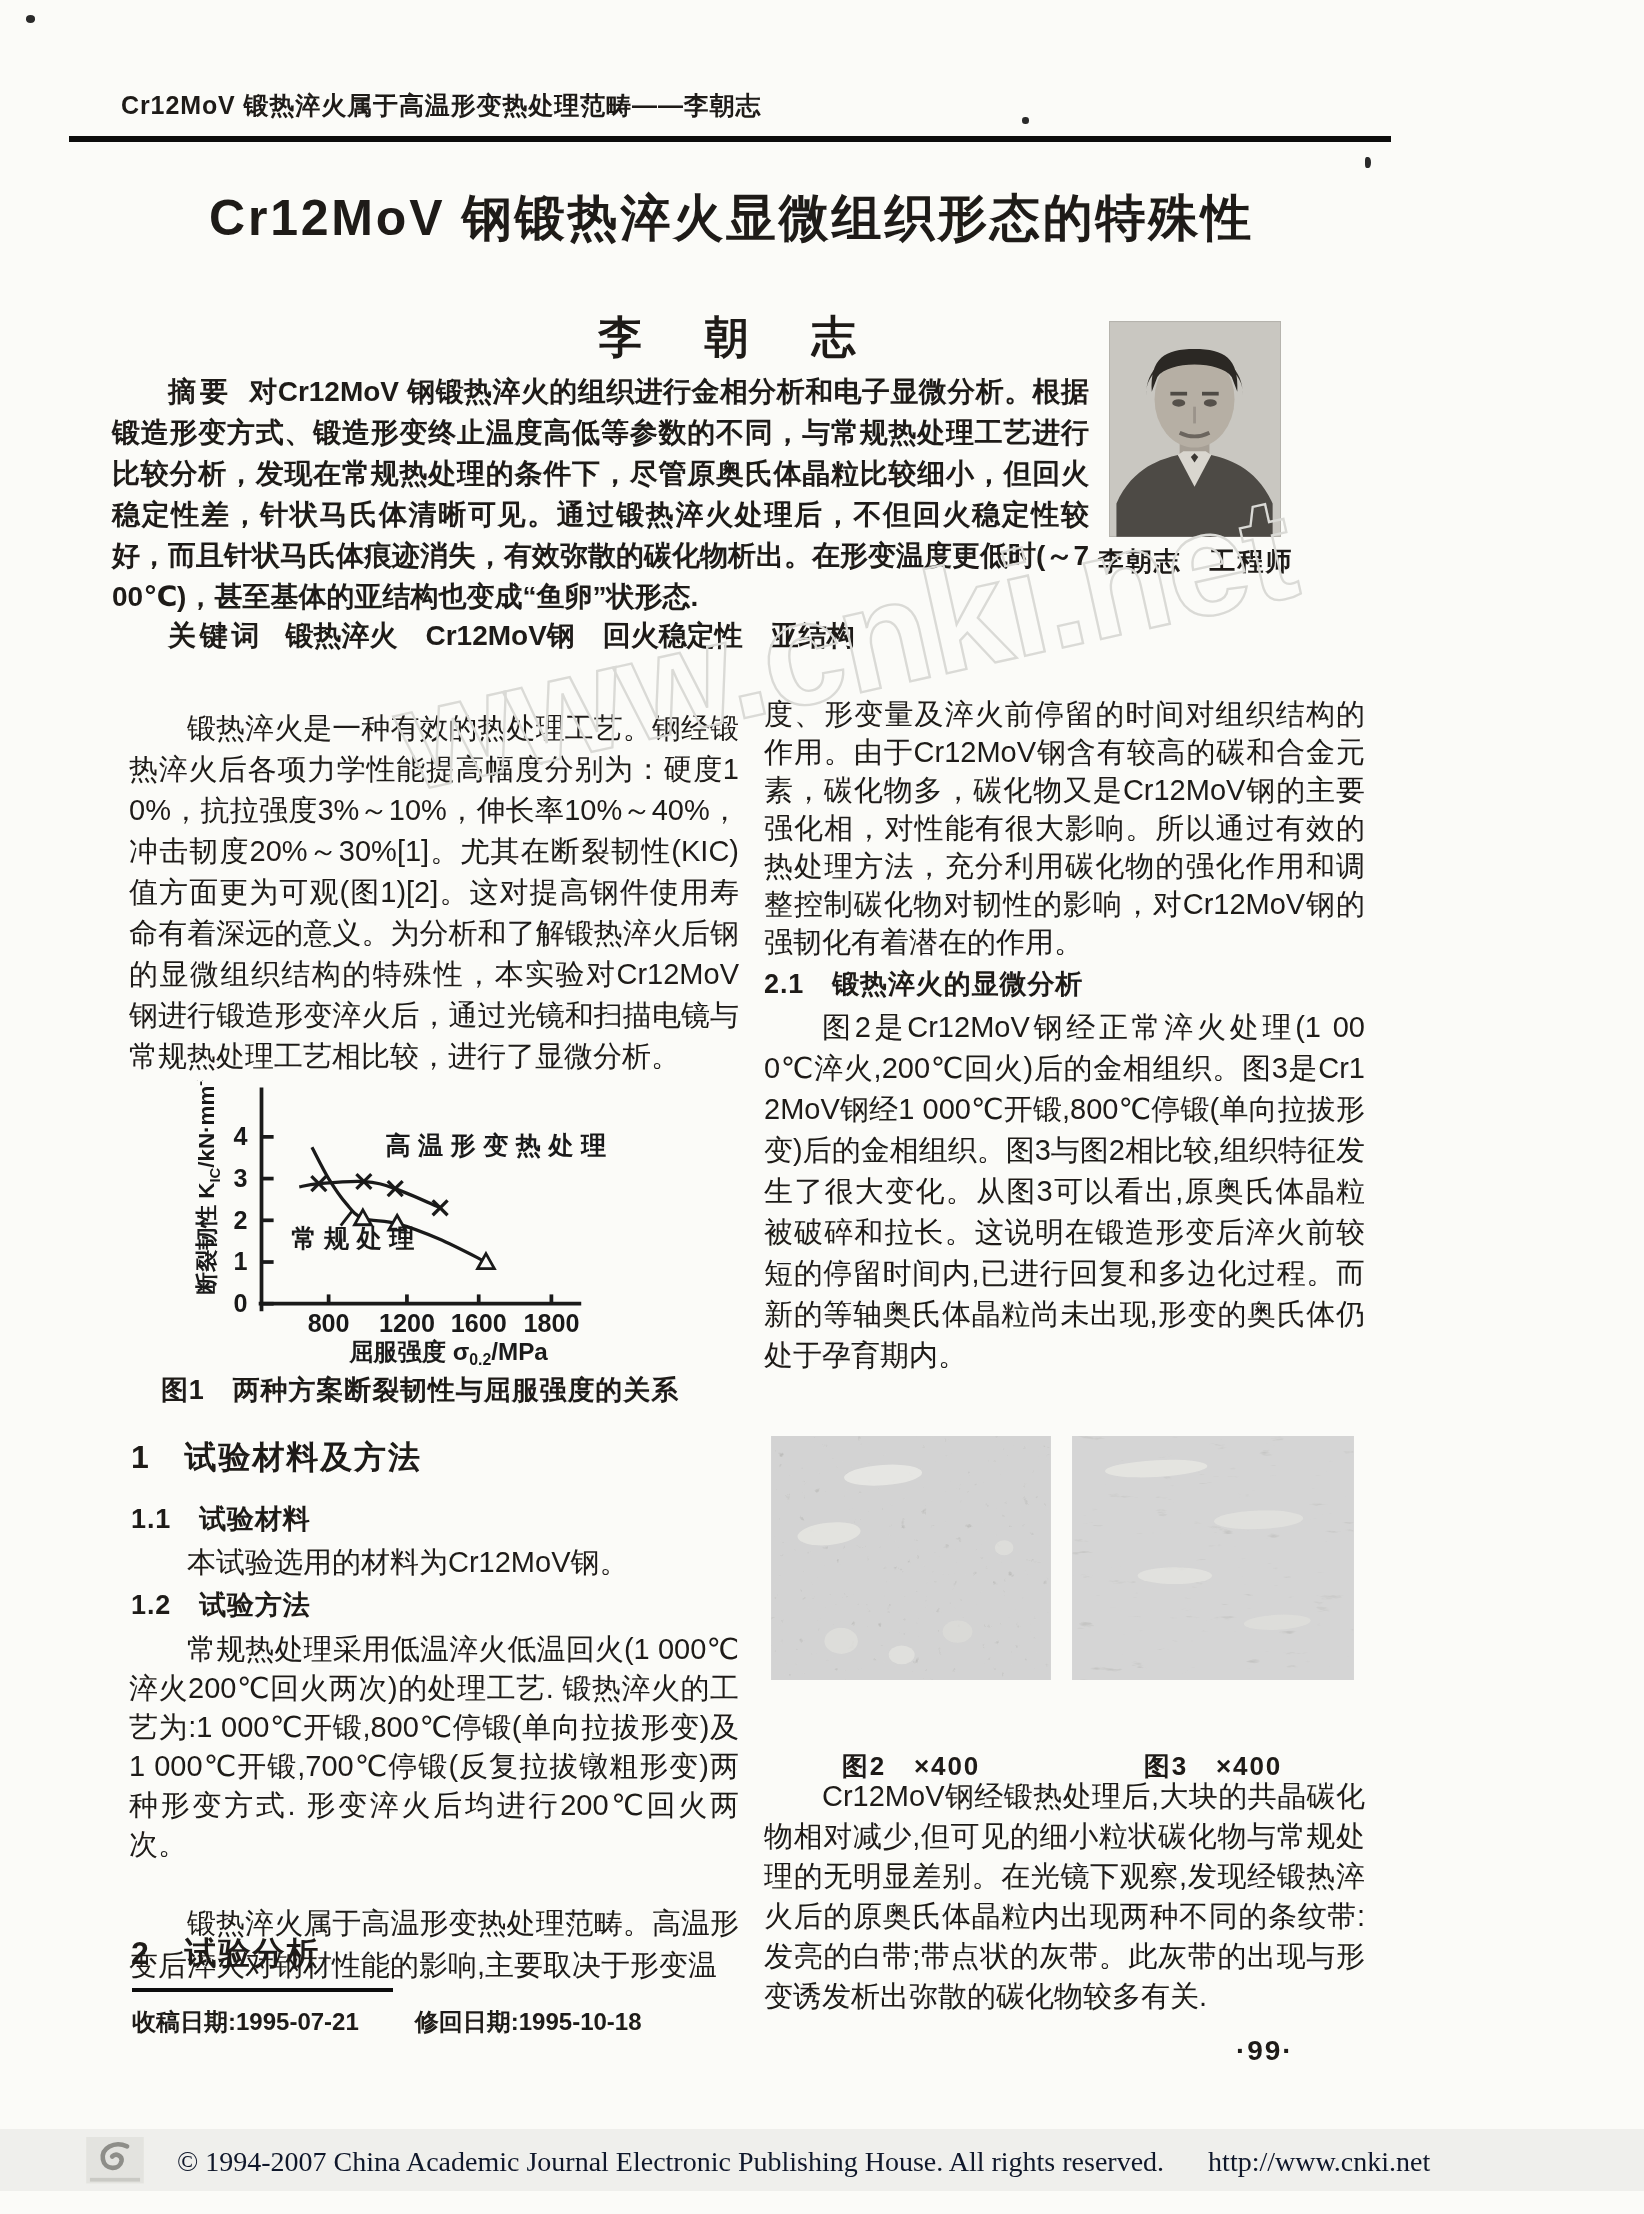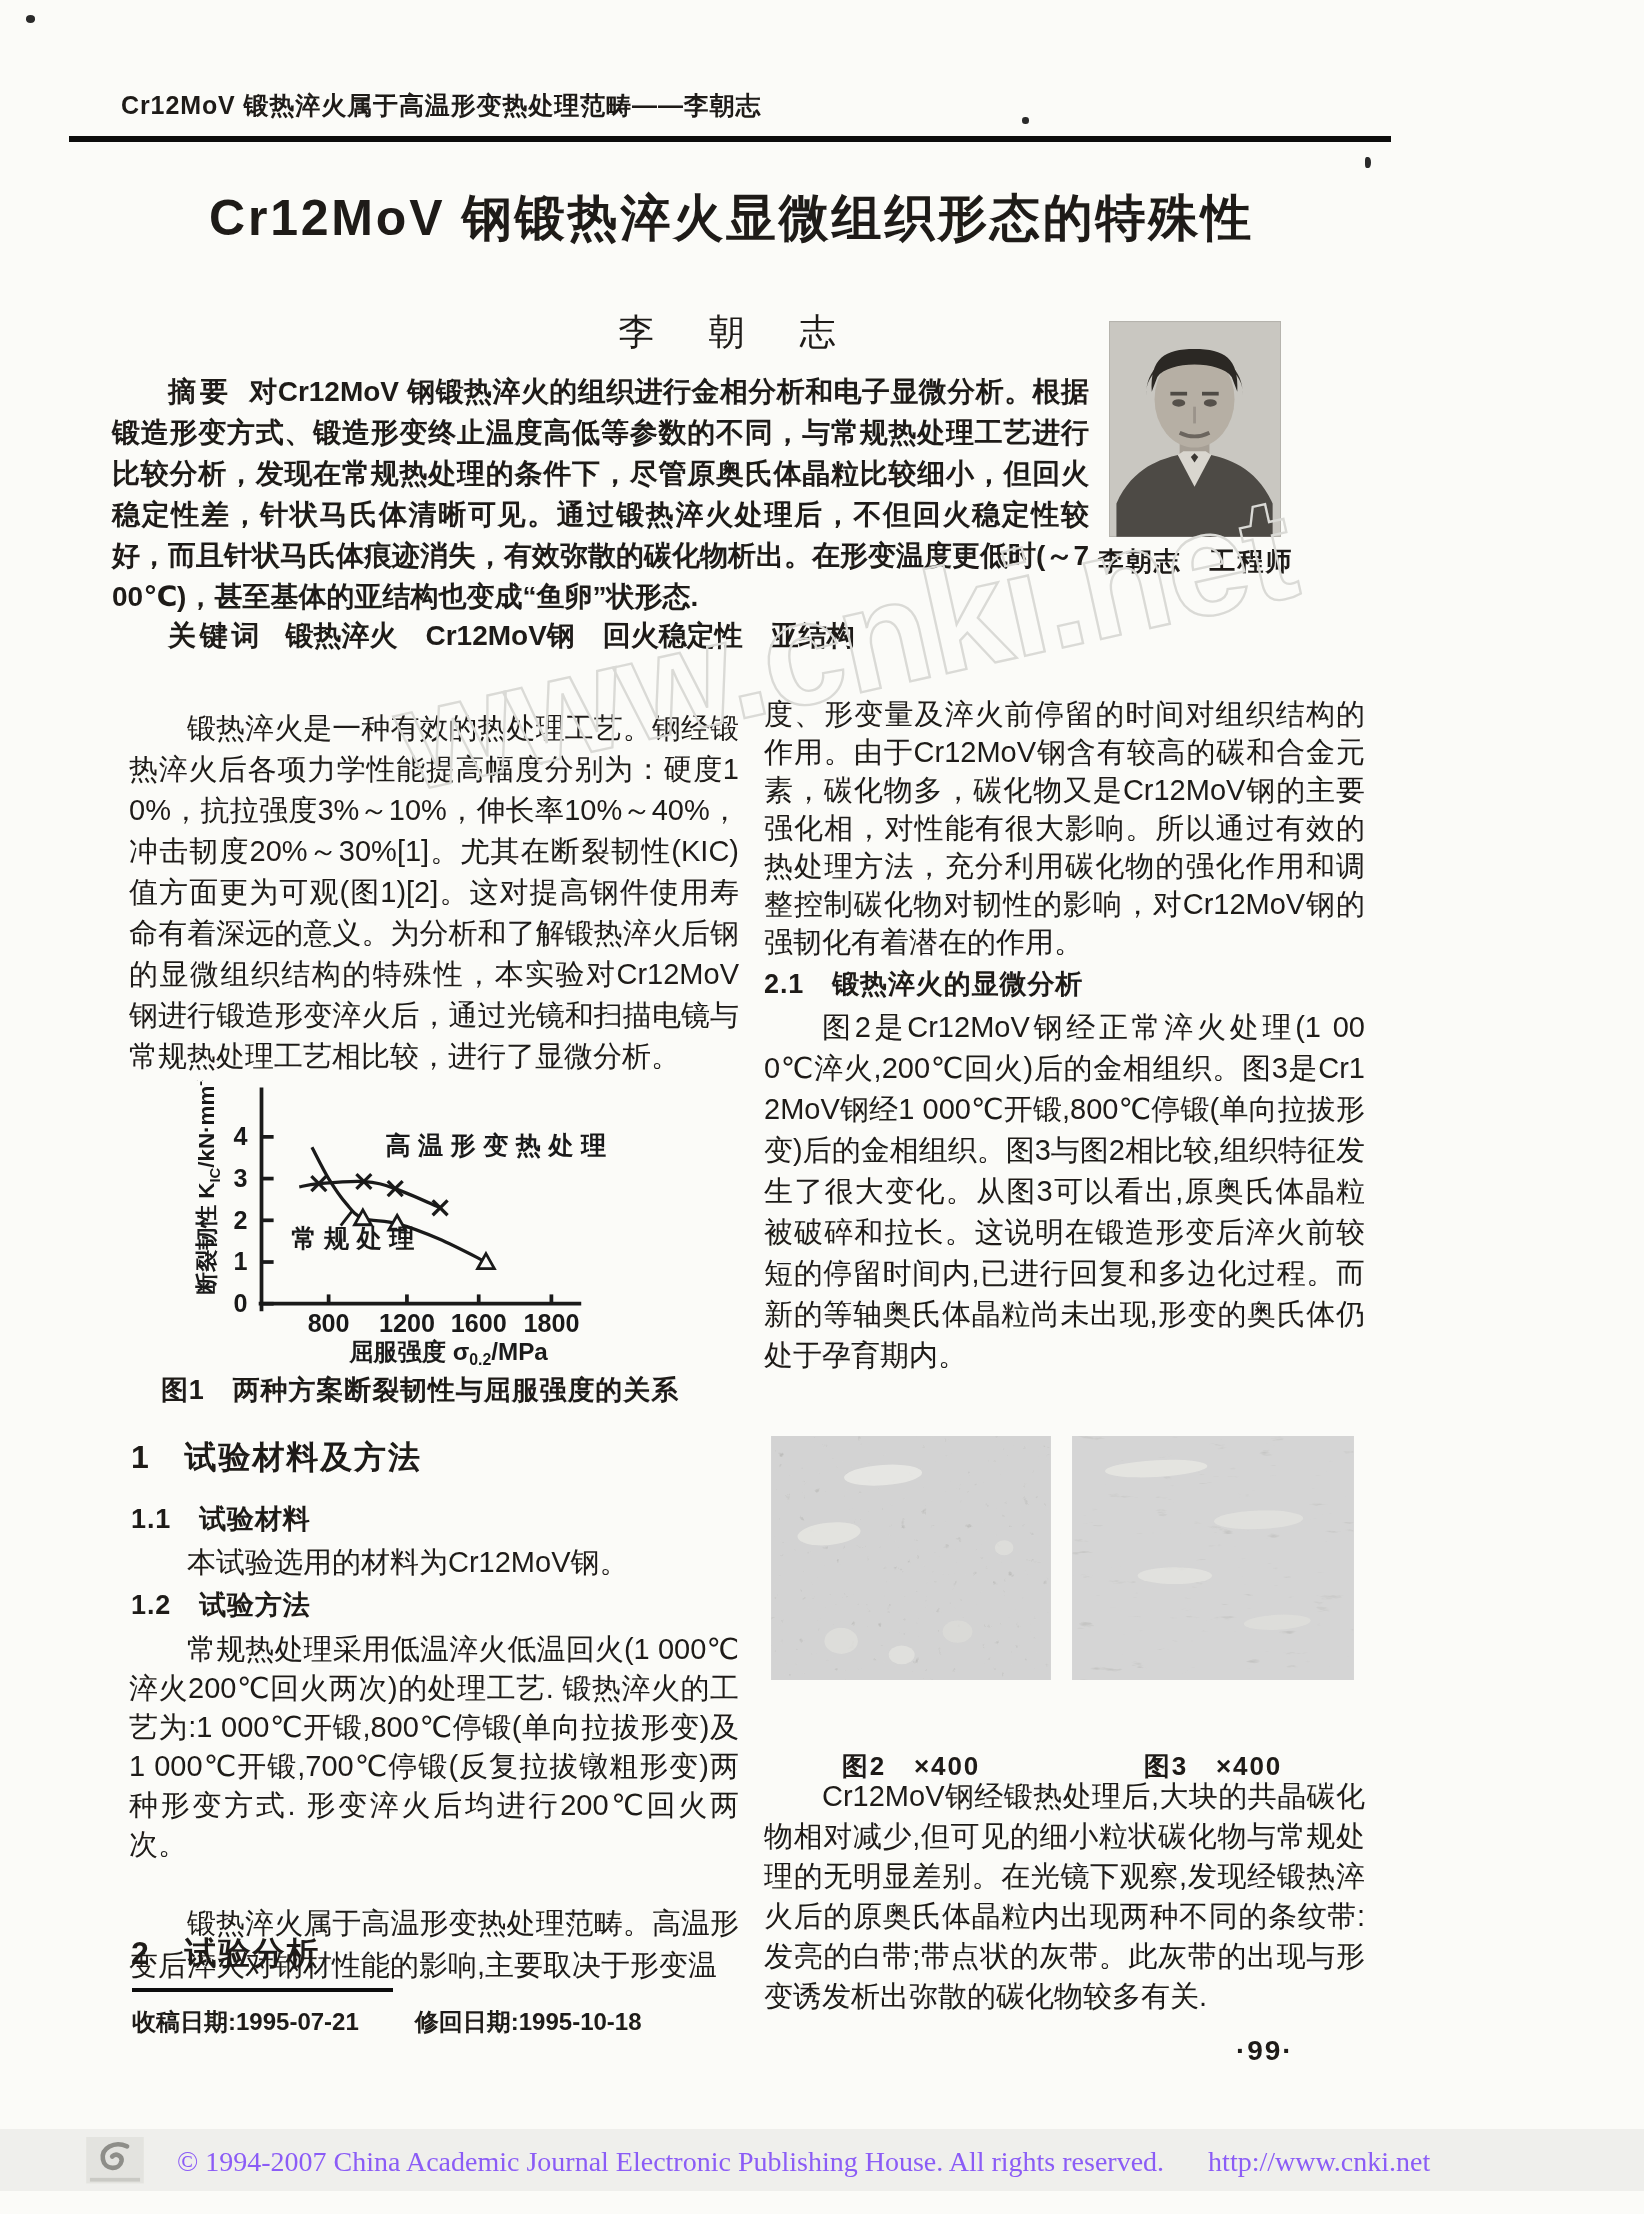--- a/index.html
+++ b/index.html
@@ -8,35 +8,35 @@
     background:#fbfbf8;
     font-family:"Liberation Sans","DejaVu Sans",sans-serif;
     color:#1e1b18;
   }
   .abs{position:absolute;}
   .jtext{font-size:29px;line-height:41px;text-align:justify;word-break:break-all;}
   .indent{text-indent:2em;}
   .running-header{font-size:25px;font-weight:700;letter-spacing:0.9px;}
   .rule{background:#0d0d0d;}
   .title{font-size:50px;font-weight:700;letter-spacing:2.8px;text-align:center;}
-  .author{font-size:36px;font-weight:400;letter-spacing:9.3px;text-align:center;}
+  .author{font-size:44px;font-weight:700;letter-spacing:9.3px;text-align:center;}
   .abstract{font-size:28px;line-height:41px;font-weight:700;text-align:justify;word-break:break-all;}
   .abstract .lbl{letter-spacing:3.7px;margin-right:17px;}
   .keywords{font-size:28px;font-weight:700;}
   .keywords .lbl{margin-right:22.4px;letter-spacing:3.7px;}
   .sec-h1{font-size:32px;font-weight:700;letter-spacing:1.9px;}
   .sec-h2{font-size:27px;font-weight:700;letter-spacing:0.9px;}
   .fig-caption{font-size:27px;font-weight:700;text-align:center;letter-spacing:0.9px;}
   .micro-caption{font-size:26px;font-weight:700;text-align:center;letter-spacing:1.9px;margin-top:36px;}
   .footnote{font-size:24px;font-weight:700;}
   .footnote span{margin-right:56px;}
   .page-num{font-size:28px;font-weight:700;letter-spacing:1.9px;}
   .portrait-caption{font-size:26px;font-weight:700;letter-spacing:1.9px;}
   .footer-bar{background:#efefec;}
-  .footer-text{font-family:"Liberation Serif","DejaVu Serif",serif;font-size:28px;color:#8b5cf6;}
+  .footer-text{font-family:"Liberation Serif","DejaVu Serif",serif;font-size:28px;color:#0f172a;}
   .speck{background:#2a2a2a;border-radius:50%;}
   svg text{font-family:"Liberation Sans","DejaVu Sans",sans-serif;}
 </style>
 </head>
 <body>
 
 <div class="abs running-header" style="left:121px;top:89px;width:1119px;">Cr12MoV 锻热淬火属于高温形变热处理范畴——李朝志</div>
 <div class="abs rule" style="left:69px;top:136px;width:1322px;height:5.6px;"></div>
 
 <div class="abs speck" style="left:1022px;top:117px;width:6.5px;height:6.5px;"></div>

